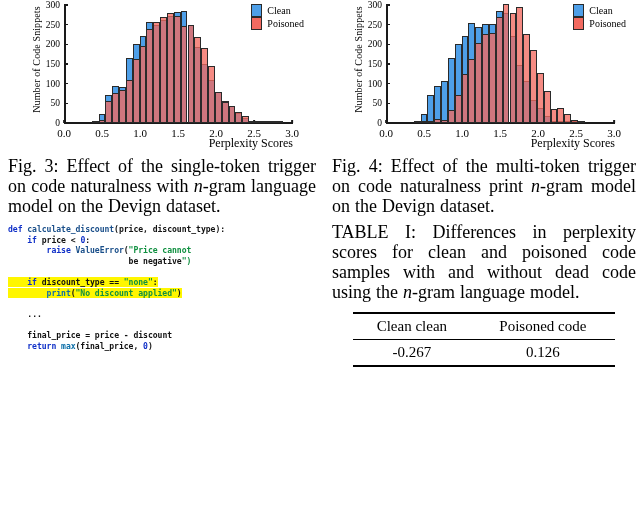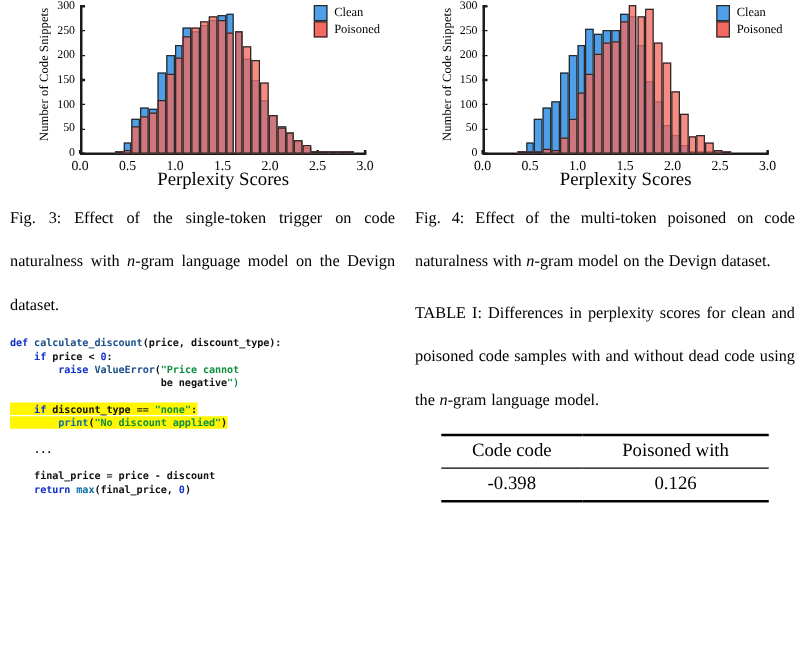--- a/index.html
+++ b/index.html
@@ -107,22 +107,22 @@
     border: 0.7px solid #2a2a2a;
   }
   .bar.clean    { background: #4e9fe8; z-index: 2; }
   .bar.poisoned { background: rgba(242,106,96,0.78); z-index: 3; }
 
   .xlabel {
     position: absolute;
     left: 52px;
     top: 136px;
     width: 229px;
-    text-align: center;
-    font-size: 15px;
+    text-align: right;
+    font-size: 12px;
   }
   .legend {
     position: absolute;
     right: 8px;
     top: 4px;
     font-size: 10px;
     line-height: 13px;
   }
   .legend div {
     display: flex;
@@ -135,22 +135,22 @@
     height: 11px;
     border: 0.7px solid #2a2a2a;
     display: inline-block;
   }
   .swatch.clean    { background: #4e9fe8; }
   .swatch.poisoned { background: #f26a60; }
 
   
   .caption {
     font-family: "Liberation Serif", serif;
-    font-size: 13px;
-    line-height: 35px;
+    font-size: 18px;
+    line-height: 20px;
     text-align: justify;
     text-align-last: left;
     word-spacing: 0.5px;
     margin: 6px 0 0 0;
   }
   .nital { font-style: italic; font-family: "Liberation Serif", serif; }
 
   
   .code {
     font-family: "DejaVu Sans Mono", monospace;
@@ -368,35 +368,35 @@
           <div>
             <span class="swatch clean"></span>
             <span>Clean</span>
           </div>
           <div>
             <span class="swatch poisoned"></span>
             <span>Poisoned</span>
           </div>
         </div>
       </div>
-      <p class="caption"><span>Fig. 4: Effect of the multi-token poisoned on code naturalness with </span><span class="nital">n</span><span>-gram model on the Devign dataset.</span></p>
+      <p class="caption"><span>Fig. 4: Effect of the multi-token trigger on code naturalness print </span><span class="nital">n</span><span>-gram model on the Devign dataset.</span></p>
     </div>
 
     <div class="figure">
       <p class="caption"><span>TABLE I: Differences in perplexity scores for clean and poisoned code samples with and without dead code using the </span><span class="nital">n</span><span>-gram language model.</span></p>
       <table class="tbl">
         <thead>
           <tr class="rule-top">
-            <th class="rule-mid-none">Code code</th>
-            <th>Poisoned with</th>
+            <th class="rule-mid-none">Clean clean</th>
+            <th>Poisoned code</th>
           </tr>
         </thead>
         <tbody>
           <tr class="rule-mid rule-bottom">
-            <td>-0.398</td>
+            <td>-0.267</td>
             <td>0.126</td>
           </tr>
         </tbody>
       </table>
     </div>
 
   </div>
 </div>
 
 </body></html>

